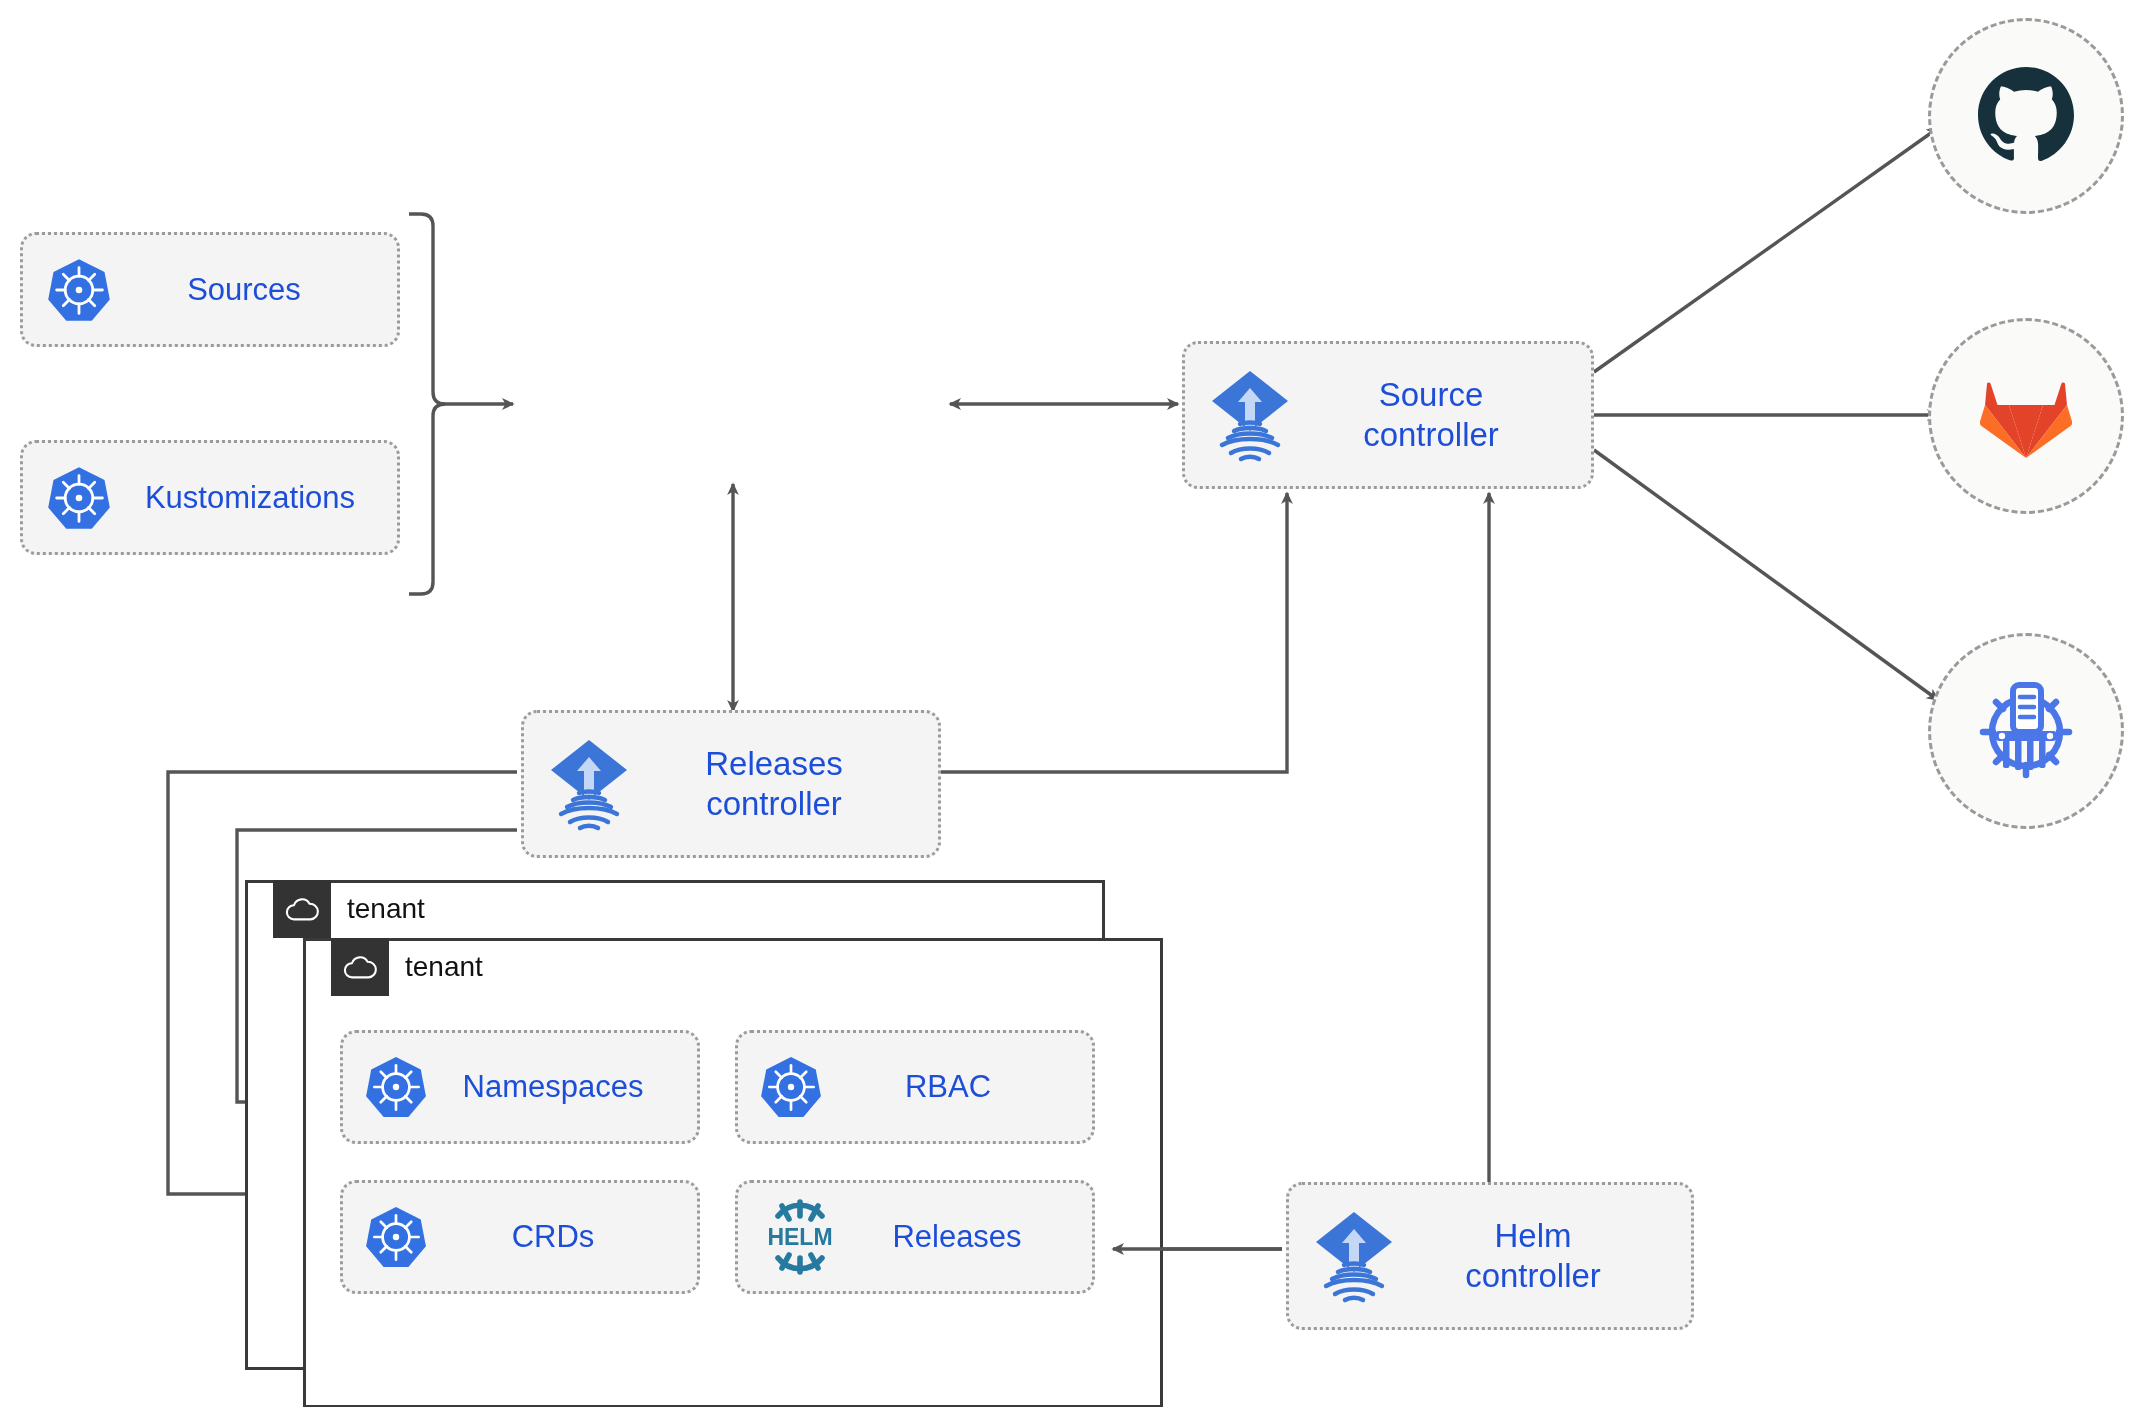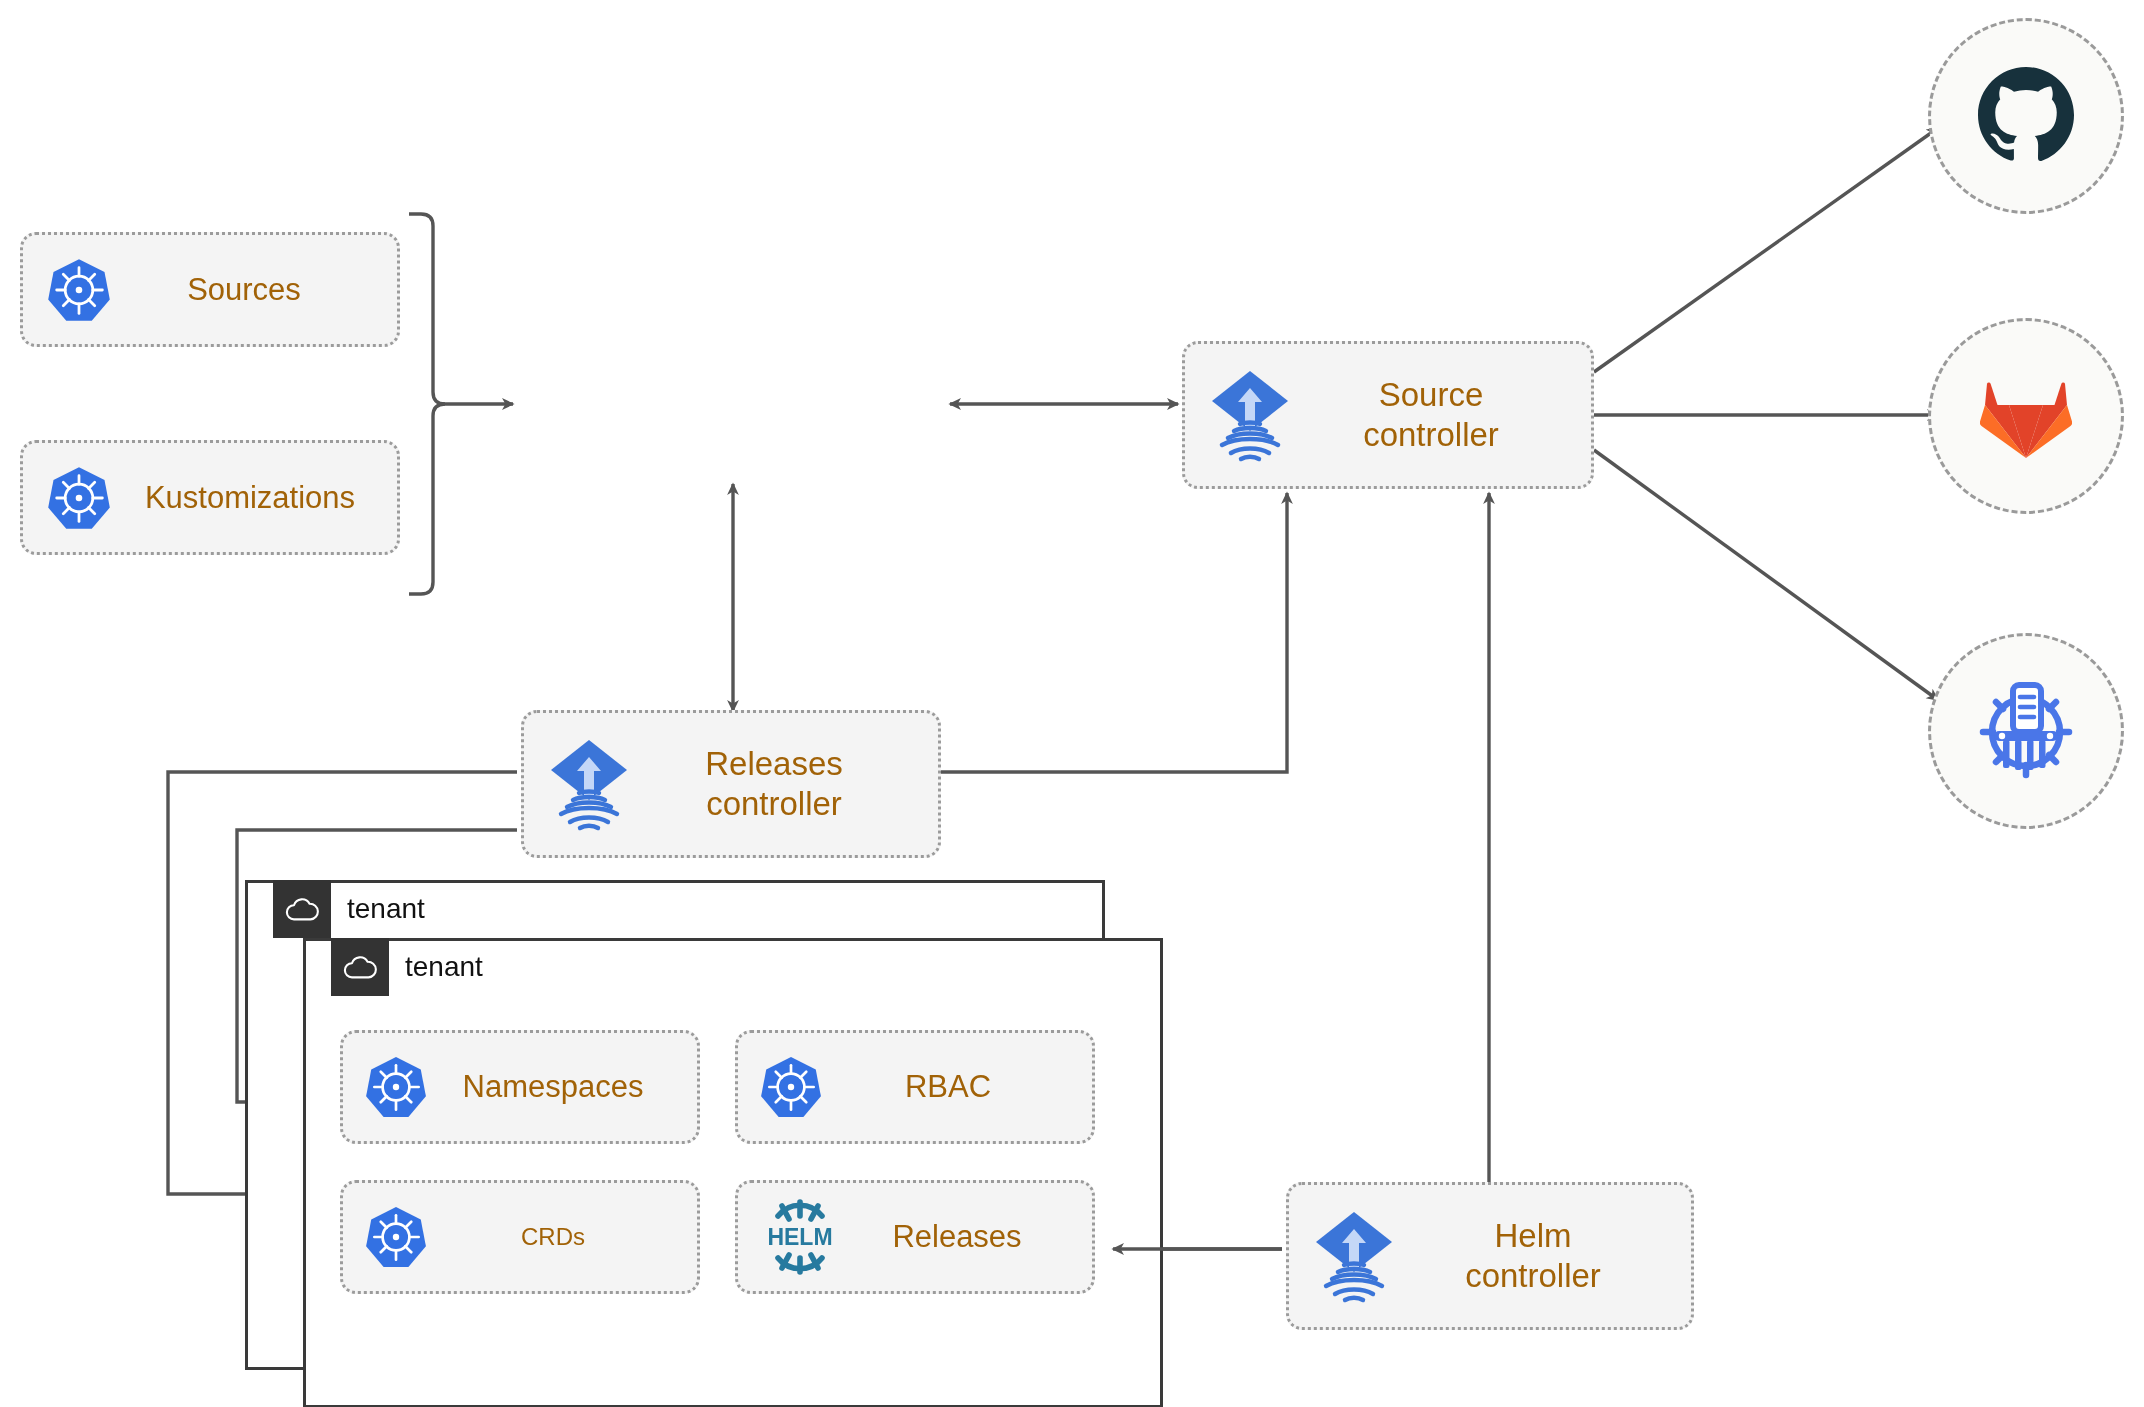--- a/index.html
+++ b/index.html
@@ -14,21 +14,21 @@
     border-radius:16px;
     box-sizing:border-box;
     display:flex;
     align-items:center;
     z-index:5;
   }
   .node .ico{flex:0 0 auto;display:flex;align-items:center;justify-content:center;}
   .node .lbl{
     flex:1 1 auto;
     text-align:center;
-    color:#a16207;
+    color:#1d4ed8;
     line-height:1.22;
     white-space:pre-line;
     font-weight:400;
   }
 
   
   .tenant{
     position:absolute;
     background:#ffffff;
     border:3px solid #3a3a3a;
@@ -344,21 +344,21 @@
             <line x1="32" y1="45" x2="32" y2="54"></line>
           <line x1="11" y1="32" x2="19" y2="32"></line>
             <line x1="45" y1="32" x2="54" y2="32"></line>
           <line x1="17.2" y1="17.2" x2="23" y2="23"></line>
             <line x1="41" y1="41" x2="46.8" y2="46.8"></line>
           <line x1="46.8" y1="17.2" x2="41" y2="23"></line>
             <line x1="23" y1="41" x2="17.2" y2="46.8"></line>
         </g>
       </svg>
     </span>
-    <span class="lbl" style="font-size:24px;">CRDs</span>
+    <span class="lbl" style="font-size:31px;">CRDs</span>
   </div>
 
   <div class="node" style="left:735px;top:1180px;width:360px;height:114px;padding:0 20px;z-index:6;">
     <span class="ico" style="position:relative;width:84px;height:84px;">
       <svg width="84" height="84" viewBox="0 0 84 84">
         <g stroke="#277a9f" stroke-width="5.6" fill="none" stroke-linecap="round">
           <path d="M42 7 L42 21"></path>
           <path d="M24 11 L31 24"></path>
           <path d="M60 11 L53 24"></path>
           <path d="M42 77 L42 63"></path>

